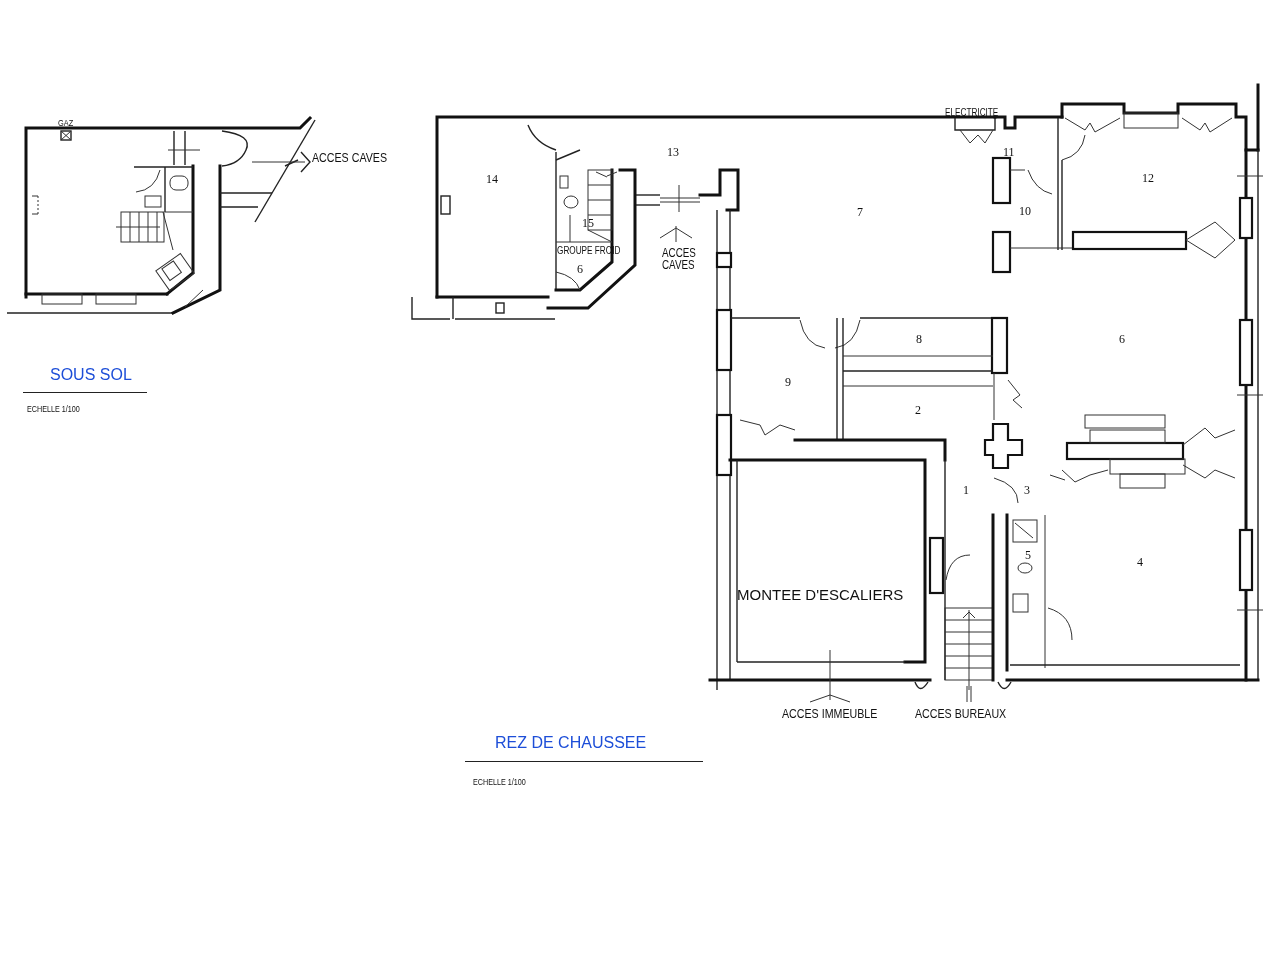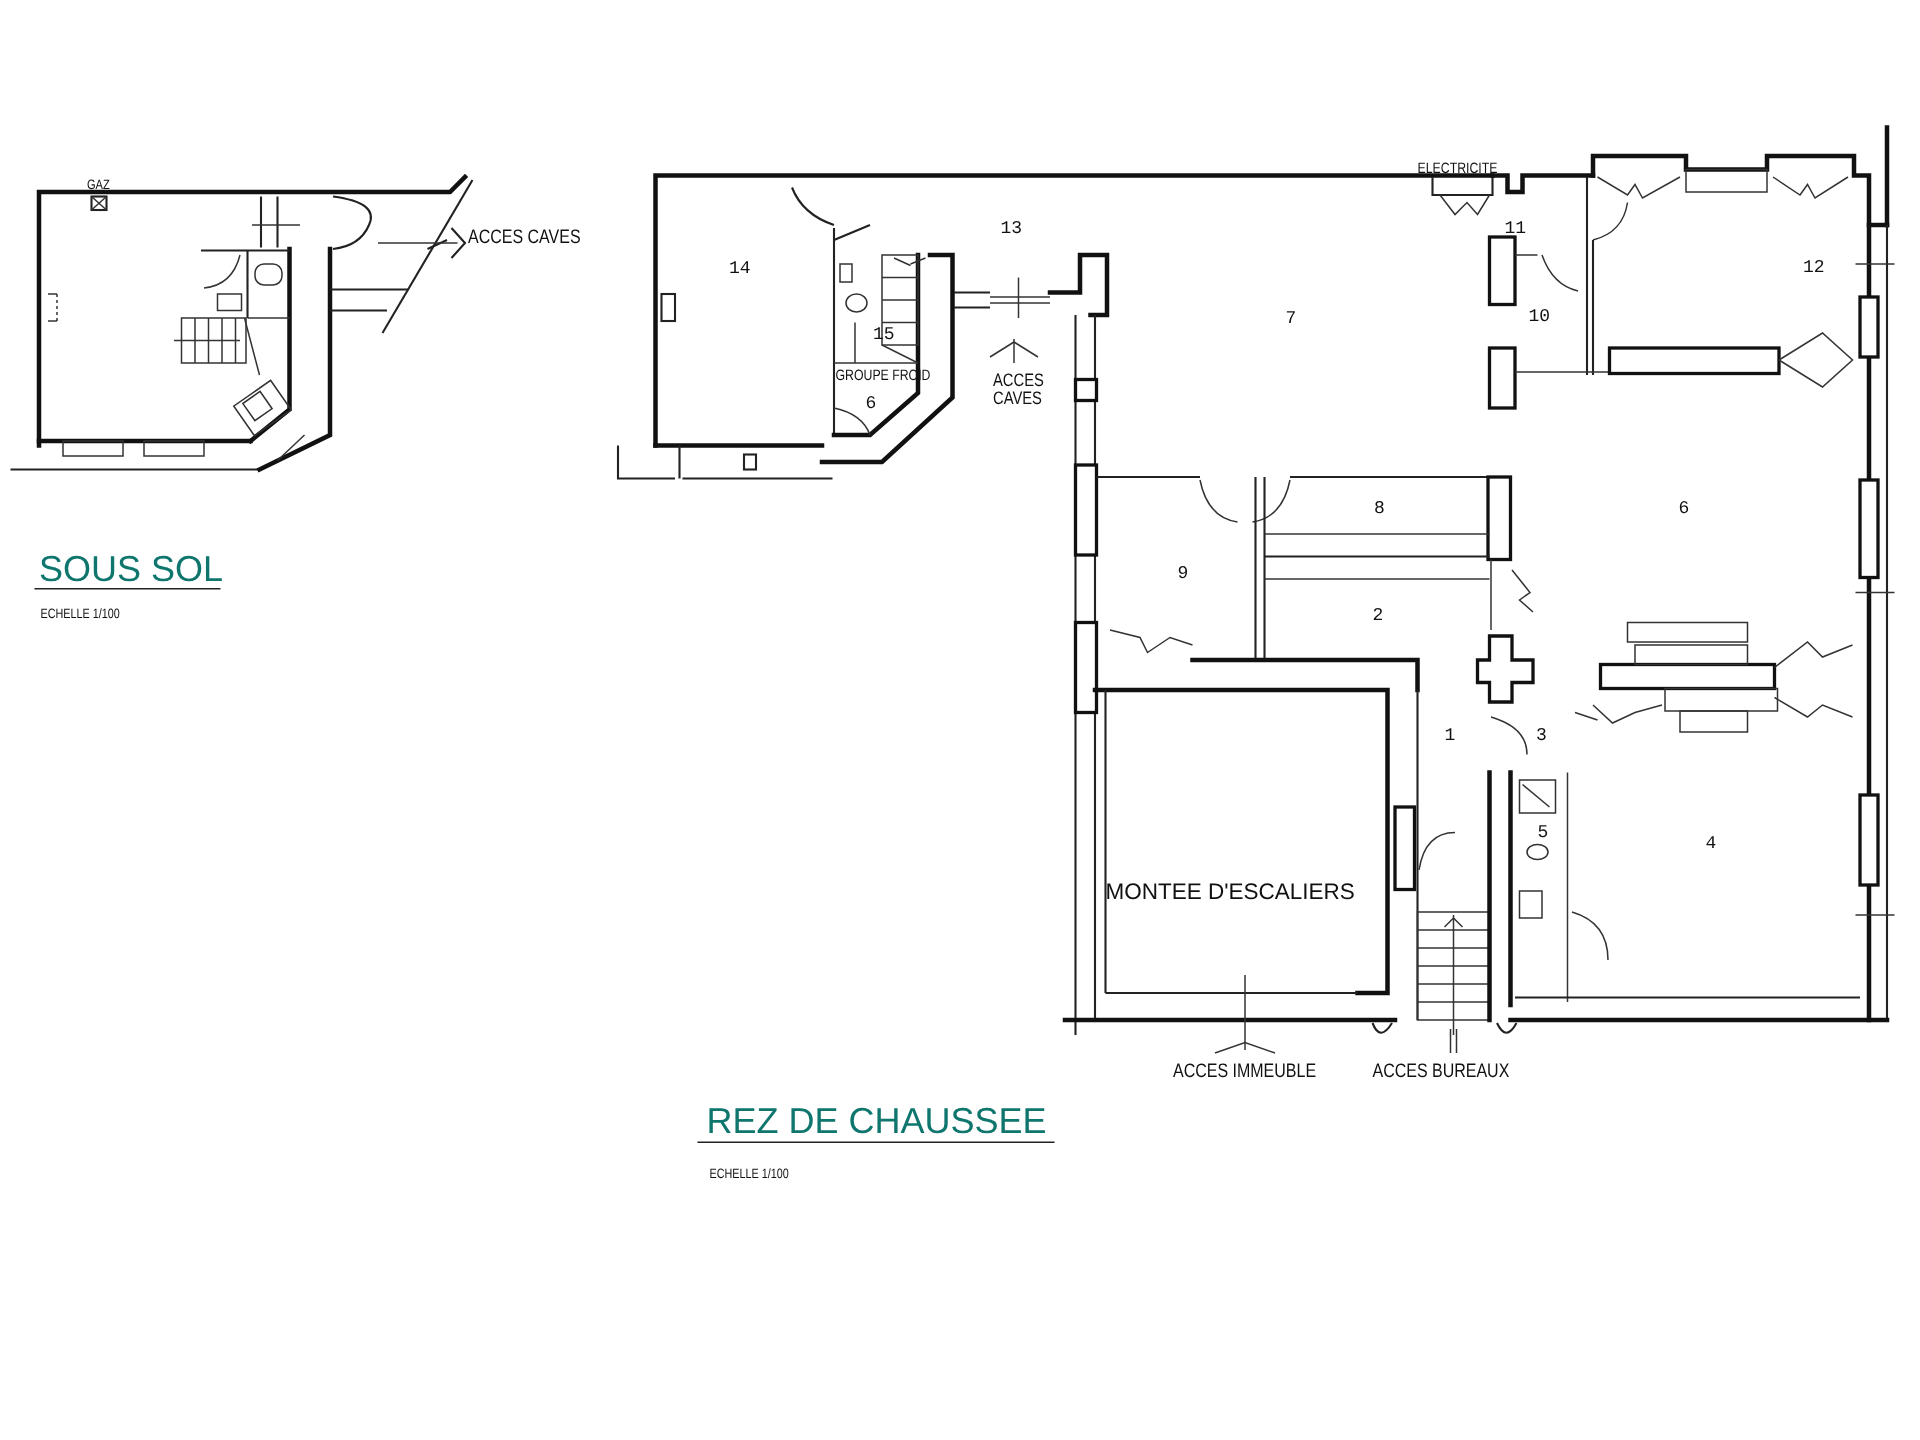--- a/index.html
+++ b/index.html
@@ -5,25 +5,25 @@
   html, body { margin: 0; padding: 0; background: #ffffff; }
   body { width: 1280px; height: 960px; position: relative; overflow: hidden;
          font-family: "Liberation Sans", sans-serif; color: #111; }
   svg#plan { position: absolute; left: 0; top: 0; width: 1280px; height: 960px; }
   .w { stroke: #111; stroke-width: 3; fill: none; stroke-linecap: square; }
   .t { stroke: #222; stroke-width: 1.4; fill: none; }
   .thin { stroke: #333; stroke-width: 1; fill: none; }
   .wall-fill { fill: #fff; stroke: #111; stroke-width: 2.2; }
   .lbl { position: absolute; font-family: "DejaVu Sans", sans-serif; font-size: 12px;
          letter-spacing: 0; color: #111; white-space: nowrap; }
-  .num { font-family: Liberation Mono, monospace; font-size: 12px; }
+  .num { font-family: Liberation Serif, serif; font-size: 12px; }
   .cond { font-family: "Liberation Sans", sans-serif; font-size: 11px; transform: scaleX(0.82);
           transform-origin: left top; }
-  .title { position: absolute; font-family: "Liberation Sans", sans-serif; font-size: 24px;
-           color: #0f766e; white-space: nowrap; }
+  .title { position: absolute; font-family: "Liberation Sans", sans-serif; font-size: 16px;
+           color: #1d4ed8; white-space: nowrap; margin-left: 24px; }
   .underline { position: absolute; height: 1px; background: #222; }
   .scale { position: absolute; font-family: "Liberation Sans", sans-serif; font-size: 9px;
            transform: scaleX(0.8); transform-origin: left top; white-space: nowrap; }
 </style>
 </head>
 <body>
 
 <svg id="plan" viewBox="0 0 1280 960">
 
   <g>
@@ -242,21 +242,21 @@
 <span class="lbl num" style="left:915px;top:403px;">2</span>
 <span class="lbl num" style="left:1024px;top:483px;">3</span>
 <span class="lbl num" style="left:1137px;top:555px;">4</span>
 <span class="lbl num" style="left:1025px;top:548px;">5</span>
 <span class="lbl num" style="left:1119px;top:332px;">6</span>
 <span class="lbl num" style="left:857px;top:205px;">7</span>
 <span class="lbl num" style="left:916px;top:332px;">8</span>
 <span class="lbl num" style="left:785px;top:375px;">9</span>
 <span class="lbl num" style="left:1019px;top:204px;">10</span>
 <span class="lbl num" style="left:1003px;top:145px;">11</span>
-<span class="lbl num" style="left:1202px;top:171px;">12</span>
+<span class="lbl num" style="left:1142px;top:171px;">12</span>
 <span class="lbl num" style="left:667px;top:145px;">13</span>
 <span class="lbl num" style="left:486px;top:172px;">14</span>
 <span class="lbl num" style="left:582px;top:172px;margin-top:44px;">15</span>
 <span class="lbl num" style="left:577px;top:262px;">6</span>
 
 <span class="title" style="left:471px;top:734px;text-align:center;">REZ DE CHAUSSEE</span>
 <div class="underline" style="left:465px;top:761px;width:238px;"></div>
 <span class="scale" style="left:473px;top:777px;">ECHELLE  1/100</span>
 
 </body></html>

